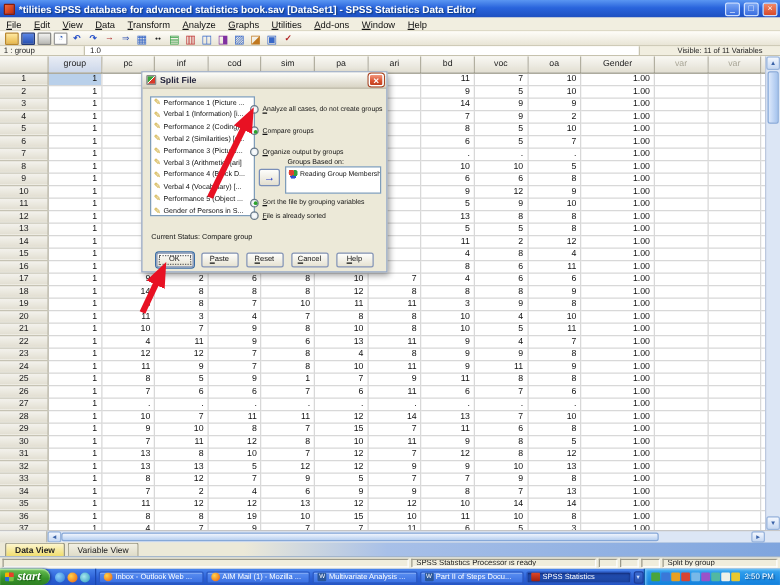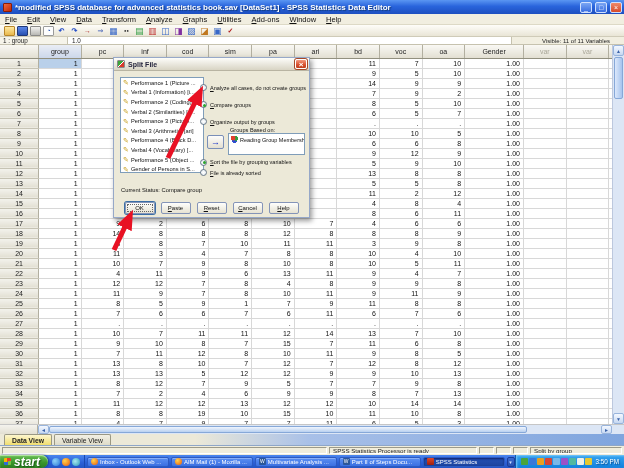--- a/index.html
+++ b/index.html
@@ -82,21 +82,21 @@
     border-radius:2px 2px 0 0;background:linear-gradient(#f2f0e4,#dedbc8);color:#222;}
   .tab.active{background:linear-gradient(#fdf6cf,var(--tab_active_yellow,#f0dd6e));font-weight:bold;}
   .statusbar{height:9px;flex:none;display:flex;gap:2px;padding:1px 2px;background:#f0eddc;font-size:6.2px;color:#222;}
   .st{border:1px solid;border-color:#9c9a8a #fff #fff #9c9a8a;display:flex;align-items:center;padding:0 3px;white-space:nowrap;overflow:hidden;}
   .st.grow{flex:1;}
   
   .taskbar{height:13px;flex:none;display:flex;align-items:center;background:linear-gradient(#4b86ee,#2b5fd6 60%,#2456c6);}
   .startbtn{height:13px;flex:none;display:flex;align-items:center;gap:3px;padding:0 8px 0 4px;border-radius:0 7px 7px 0;
     background:linear-gradient(#6cc156,var(--start_green,#37942a) 60%,#2d7f22);box-shadow:inset 0 1px 1px #b8e8a8,1px 0 2px #1a3a90;}
   .startflag{width:7px;height:7px;border-radius:1px;background:conic-gradient(#e8402a 0 25%,#7bc143 0 50%,#2a6cd8 0 75%,#f4b400 0);}
-  .startlabel{color:#fff;font-size:12px;font-weight:bold;font-style:italic;text-shadow:1px 1px 1px #1a5a14;}
+  .startlabel{color:#fff;font-size:10px;font-weight:bold;font-style:italic;text-shadow:1px 1px 1px #1a5a14;font-family:Liberation Serif, serif;}
   .quick{display:flex;align-items:center;gap:2px;padding:0 4px;flex:none;border-right:1px solid #1a48b0;height:100%;}
   .qicon{width:8px;height:8px;border-radius:50%;}
   .q-ie{background:radial-gradient(circle at 35% 35%,#8cd0f8,#2a78d8);}
   .q-firefox{background:radial-gradient(circle at 35% 35%,#ffd24c,#f07d1e 70%);}
   .q-browser{background:radial-gradient(circle at 40% 40%,#a8e8f0,#2898b8);}
   .tasks{flex:1;display:flex;gap:2px;padding:0 2px;overflow:hidden;align-items:center;}
   .task{flex:1;max-width:92px;height:10px;border-radius:2px;border:1px solid #2c5ac2;display:flex;align-items:center;gap:2px;
     padding:0 3px;color:#fff;font-size:6px;white-space:nowrap;overflow:hidden;
     background:linear-gradient(#5b8ff2,#3a70e2);box-shadow:inset 0 1px 0 #88aef6;}
   .task.active{background:linear-gradient(#2350b4,#1c44a0);box-shadow:inset 0 1px 2px #10246a;}
@@ -150,21 +150,21 @@
   .arrows{position:absolute;left:0;top:0;z-index:9;pointer-events:none;}
   u{text-decoration:underline;}
 </style>
 </head>
 <body>
 
 <div id="screen">
 
   <div class="titlebar">
     <span class="appicon"></span>
-    <span class="apptitle">*modified SPSS database for advanced statistics book.sav [DataSet1] - SPSS Statistics Data Editor</span>
+    <span class="apptitle">*tilities SPSS database for advanced statistics book.sav [DataSet1] - SPSS Statistics Data Editor</span>
     <span class="wb">_</span>
     <span class="wb">□</span>
     <span class="wb close">×</span>
   </div>
 
   <div class="menubar" id="menubar">
       <span class="menu-item"><u>F</u>ile</span>
       <span class="menu-item"><u>E</u>dit</span>
       <span class="menu-item"><u>V</u>iew</span>
       <span class="menu-item"><u>D</u>ata</span>

